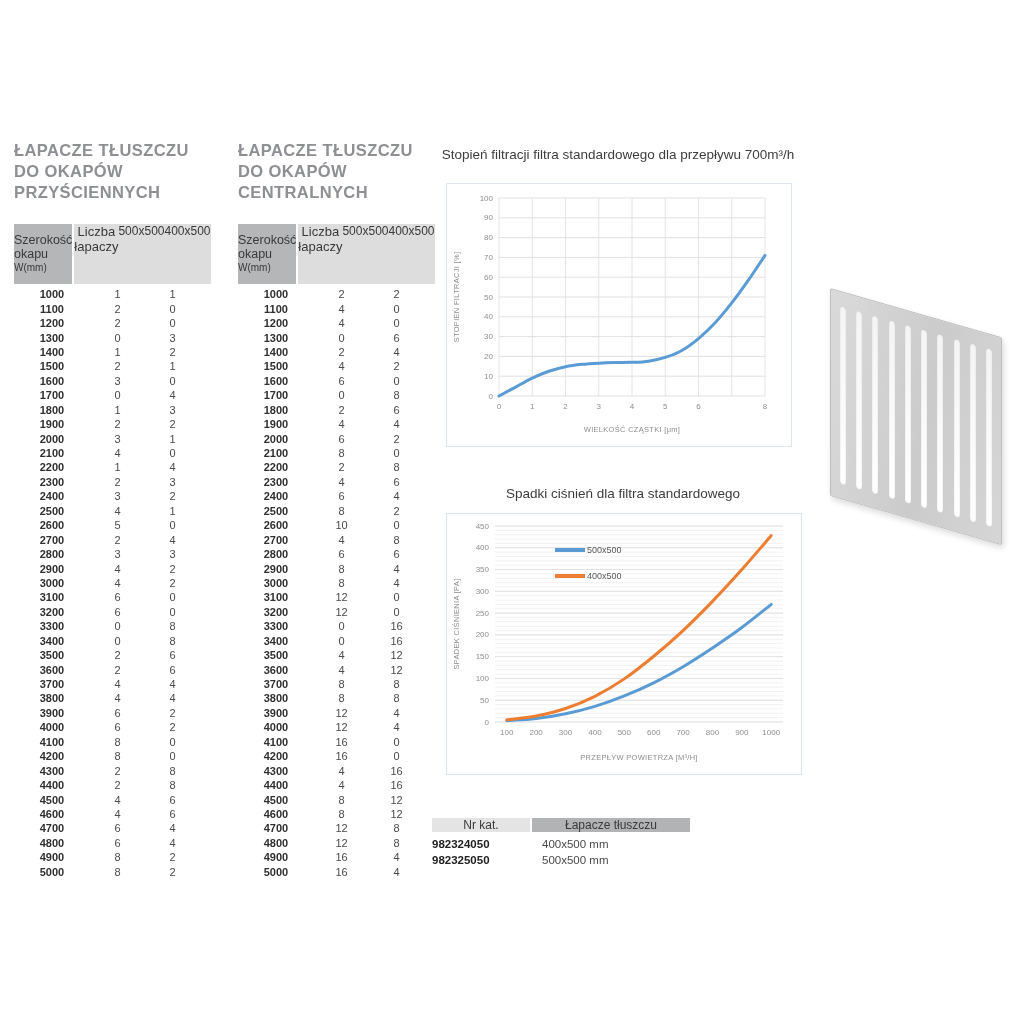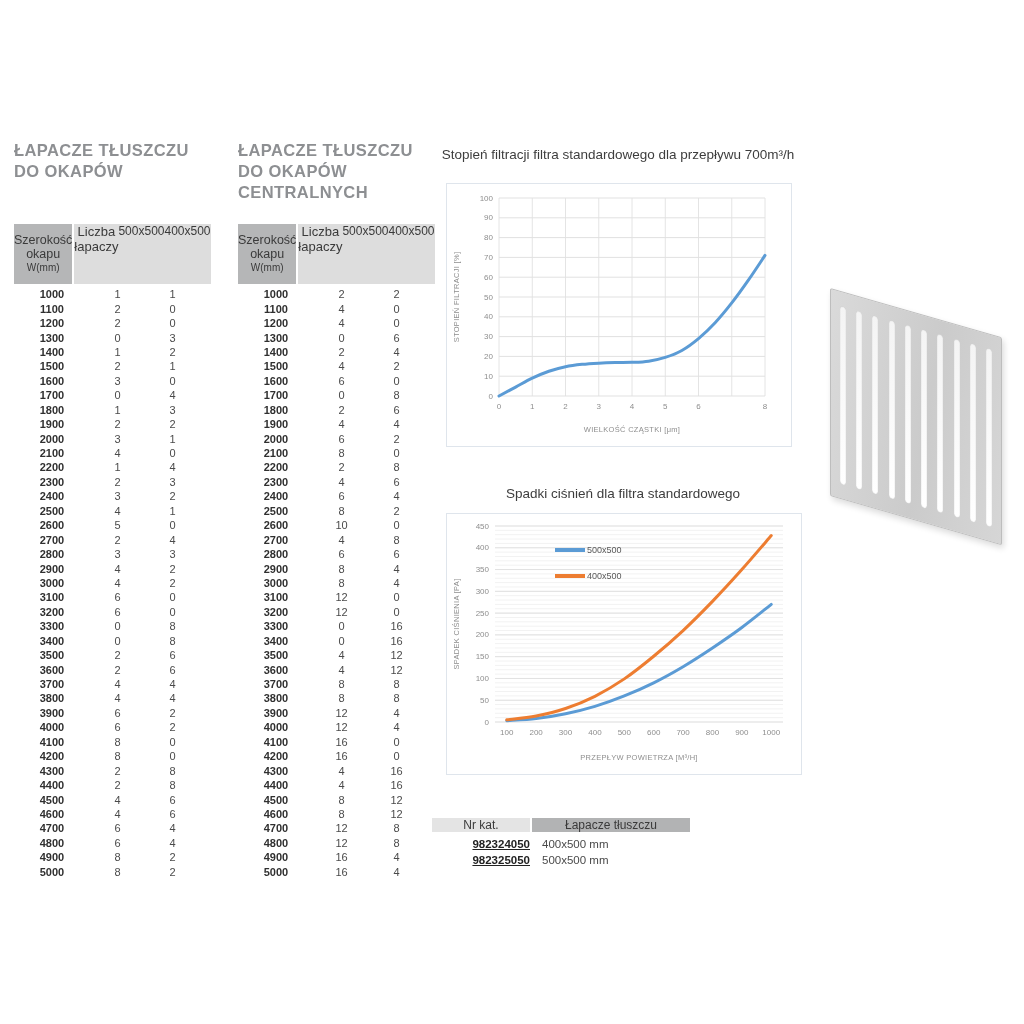--- a/index.html
+++ b/index.html
@@ -10,21 +10,21 @@
     color:#8d8f92;line-height:21px;letter-spacing:.4px;}
   #head-wall{left:14px;top:140px;}
   #head-central{left:238px;top:140px;}
 
   
   .gtable{position:absolute;width:186px;top:224px;}
   #table-wall{left:14px;}
   #table-central{left:238px;}
   .gt-header{display:flex;height:60px;}
   .gt-hleft{width:74px;background:#b5b6b7;margin-right:2px;display:flex;flex-direction:column;
-    align-items:center;justify-content:center;font-size:12.5px;color:#3a3a3a;line-height:14px;}
+    align-items:flex-start;justify-content:center;font-size:12.5px;color:#3a3a3a;line-height:14px;}
   .gt-hleft .small{font-size:10px;}
   .gt-hright{flex:1;background:#dddddd;display:flex;flex-direction:row;justify-content:space-evenly;}
   .gt-group{text-align:center;font-size:13px;color:#3a3a3a;}
   .gt-sizes{display:flex;}
   .gt-sizes div{flex:1;text-align:center;font-size:12px;color:#3a3a3a;}
   .gt-body{margin-top:3px;}
   .gt-row{display:flex;height:14.45px;align-items:center;}
   .gt-c{flex:1;text-align:center;font-size:11px;color:#4a4a4a;line-height:14px;}
   .gt-first{flex:0 0 76px;font-weight:bold;color:#303030;}
 
@@ -52,31 +52,32 @@
   
   .catalog{position:absolute;left:432px;top:818px;width:258px;}
   .cat-header{display:flex;height:14px;}
   .cat-h1{flex:0 0 98px;background:#e4e4e4;margin-right:2px;display:flex;align-items:center;
     justify-content:center;font-size:12px;color:#3a3a3a;}
   .cat-h2{flex:1;background:#b2b3b4;display:flex;align-items:center;justify-content:center;
     font-size:12px;color:#3a3a3a;}
   .cat-body{margin-top:4px;}
   .cat-body .gt-row{height:16px;}
   .cat-body .gt-c{font-size:11.5px;color:#4a4a4a;}
-  .cat-body .gt-c:first-child{flex:0 0 98px;text-align:right;font-weight:bold;color:#222;text-decoration:underline;}
+  .cat-body .gt-c:first-child{flex:0 0 98px;text-align:left;font-weight:bold;color:#222;}
   .cat-body .gt-c:last-child{flex:1;padding-left:12px;text-align:left;}
 </style>
 </head>
 <body>
 
 <div class="canvas">
 
   <div class="sec-heading" id="head-wall">
     <div>ŁAPACZE TŁUSZCZU</div>
     <div>DO OKAPÓW</div>
+    <div>PRZYŚCIENNYCH</div>
   </div>
 
   <div class="gtable" id="table-wall">
     <div class="gt-header">
       <div class="gt-hleft">
         <span>Szerokość</span>
         <span>okapu</span>
         <span class="small">W(mm)</span>
       </div>
       <div class="gt-hright">

